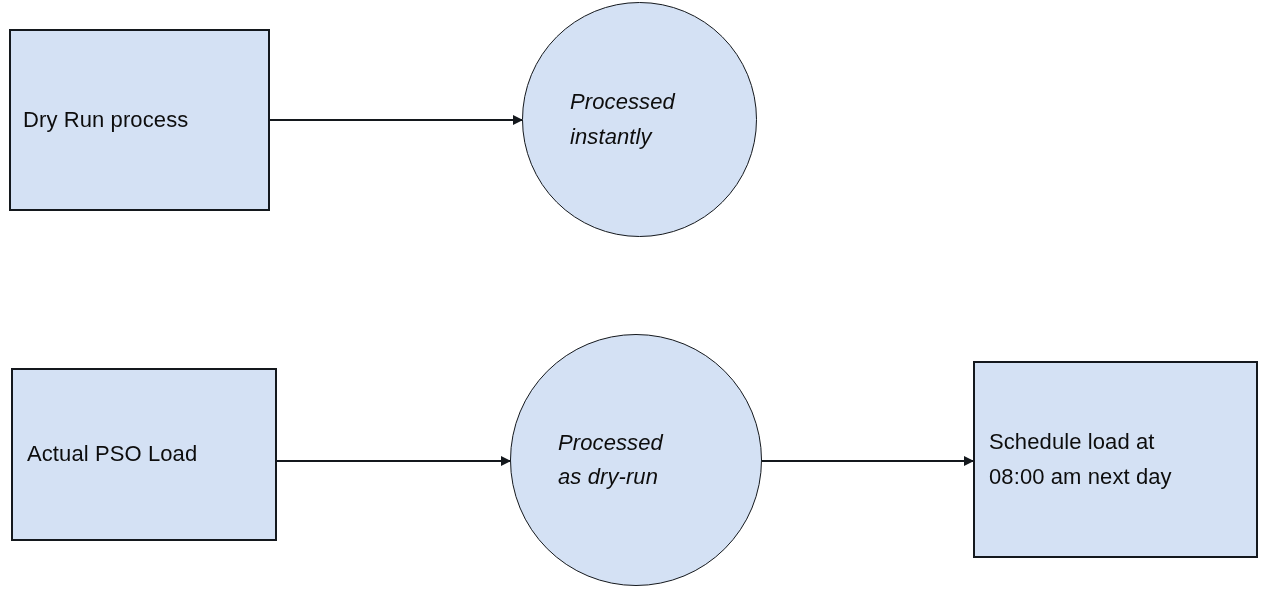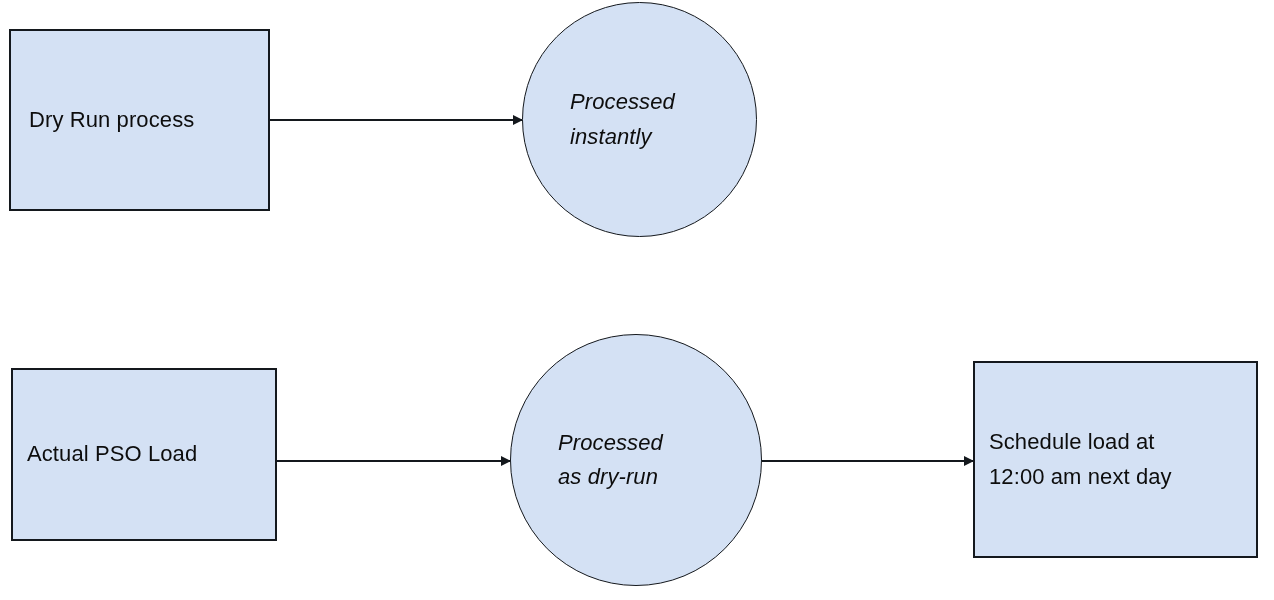--- a/index.html
+++ b/index.html
@@ -40,21 +40,21 @@
     font-size: 22px;
     line-height: 1.55;
     white-space: pre-line;
     text-align: left;
     letter-spacing: 0.1px;
   }
   
   #node-dry-run-process {
     left: 9px;  top: 29px;  width: 261px; height: 182px;
   }
-  #node-dry-run-process .node-label { padding-left: 18px; }
+  #node-dry-run-process .node-label { padding-left: 12px; }
 
   #node-processed-instantly {
     left: 522px; top: 2px; width: 235px; height: 235px;
   }
   #node-processed-instantly .node-label { padding-left: 47px; }
 
   #node-actual-pso-load {
     left: 11px; top: 368px; width: 266px; height: 173px;
   }
   #node-actual-pso-load .node-label { padding-left: 14px; }
@@ -120,16 +120,16 @@
     <span class="node-label">Processed
 as dry-run</span>
   </div>
 
   <div class="connector" id="edge-dryrun-to-schedule">
     <span class="arrowhead"></span>
   </div>
 
   <div class="node rect" id="node-schedule-load">
     <span class="node-label">Schedule load at
-12:00 am next day</span>
+08:00 am next day</span>
   </div>
 
 </div>
 
 </body></html>

